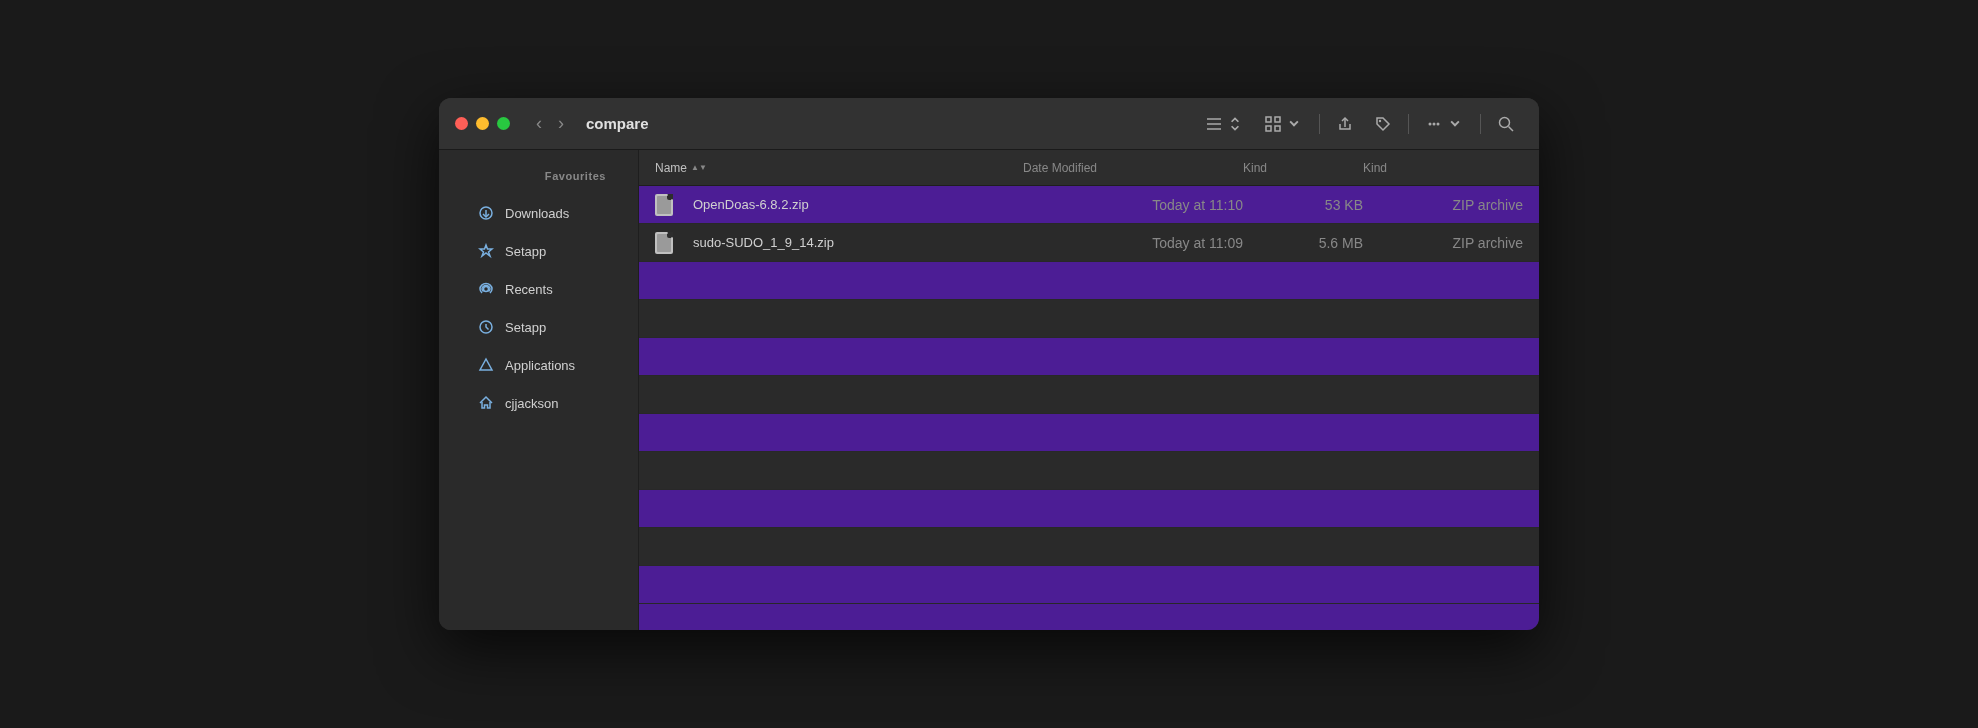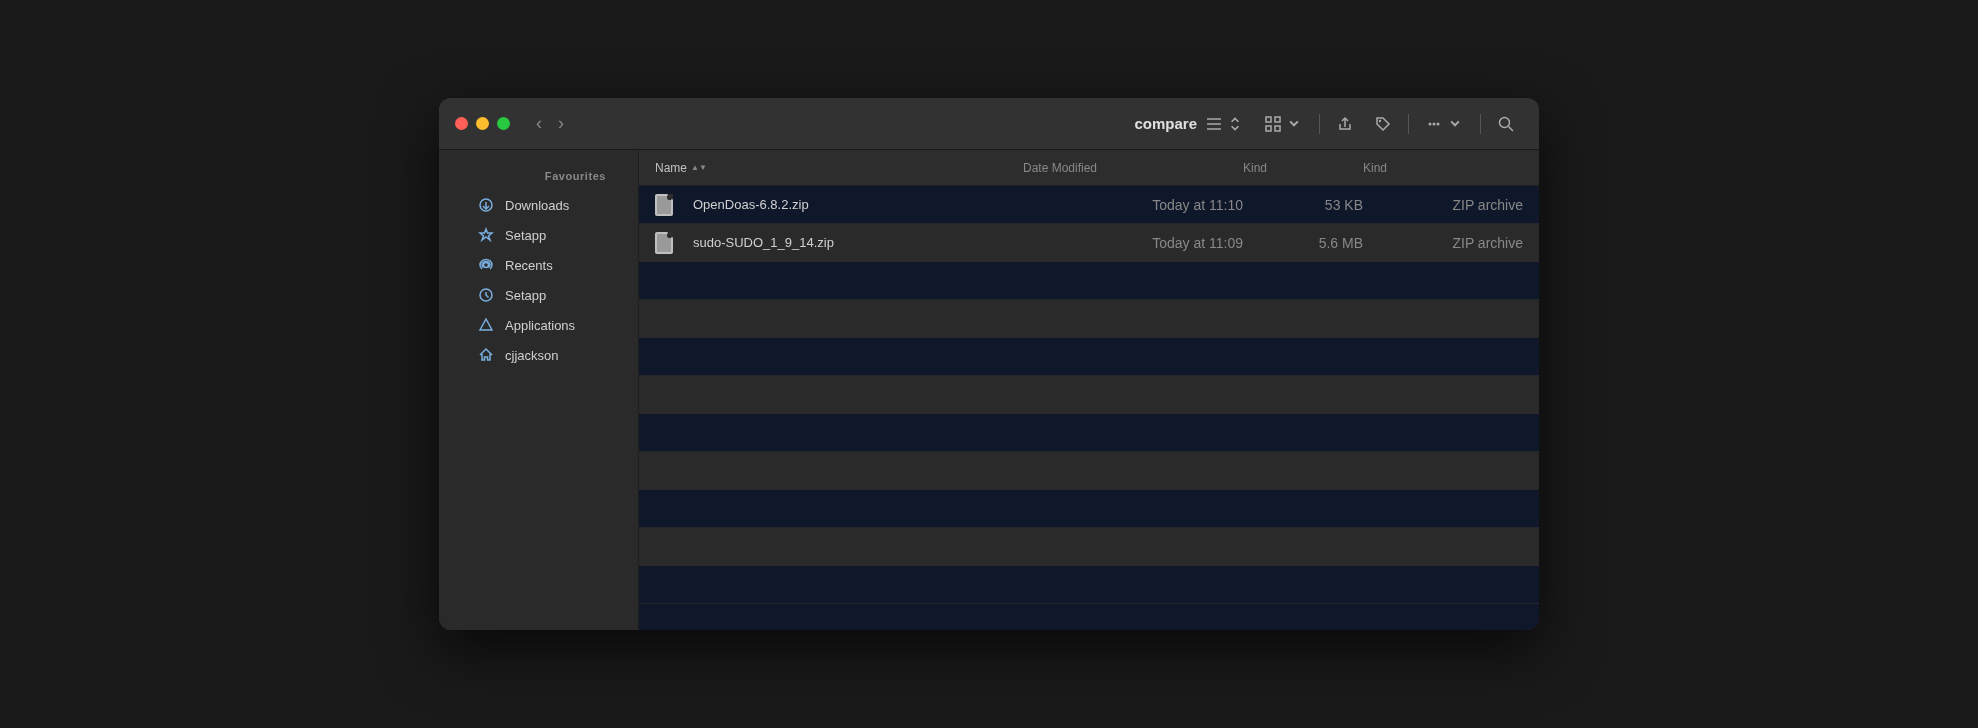--- a/index.html
+++ b/index.html
@@ -62,21 +62,21 @@
       cursor: pointer;
       padding: 4px 6px;
       border-radius: 4px;
     }
 
     .window-title {
       font-size: 15px;
       font-weight: 700;
       color: #e0e0e0;
       flex: 1;
-      text-align: right;
+      text-align: left;
     }
 
     .toolbar-actions {
       display: flex;
       align-items: center;
       gap: 4px;
     }
 
     .toolbar-btn {
       background: none;
@@ -131,21 +131,21 @@
       text-transform: none;
     }
 
     .sidebar-item {
       display: flex;
       align-items: center;
       gap: 10px;
       padding: 6px 16px;
       cursor: pointer;
       border-radius: 6px;
-      margin: 0 6px;
+      margin: 8px 6px;
     }
 
     .sidebar-item-icon {
       width: 18px;
       height: 18px;
       display: flex;
       align-items: center;
       justify-content: center;
       color: #7ab0e0;
       font-size: 14px;
@@ -155,21 +155,21 @@
     .sidebar-item-label {
       font-size: 13px;
       color: #d0d0d0;
     }
 
     
     .file-area {
       flex: 1;
       display: flex;
       flex-direction: column;
-      background: #0f172a;
+      background: #4c1d95;
     }
 
     .column-header {
       display: grid;
       grid-template-columns: 1fr 220px 120px 160px;
       padding: 0 16px;
       height: 36px;
       align-items: center;
       border-bottom: 1px solid #1e1e1e;
       background: #2d2d2d;

